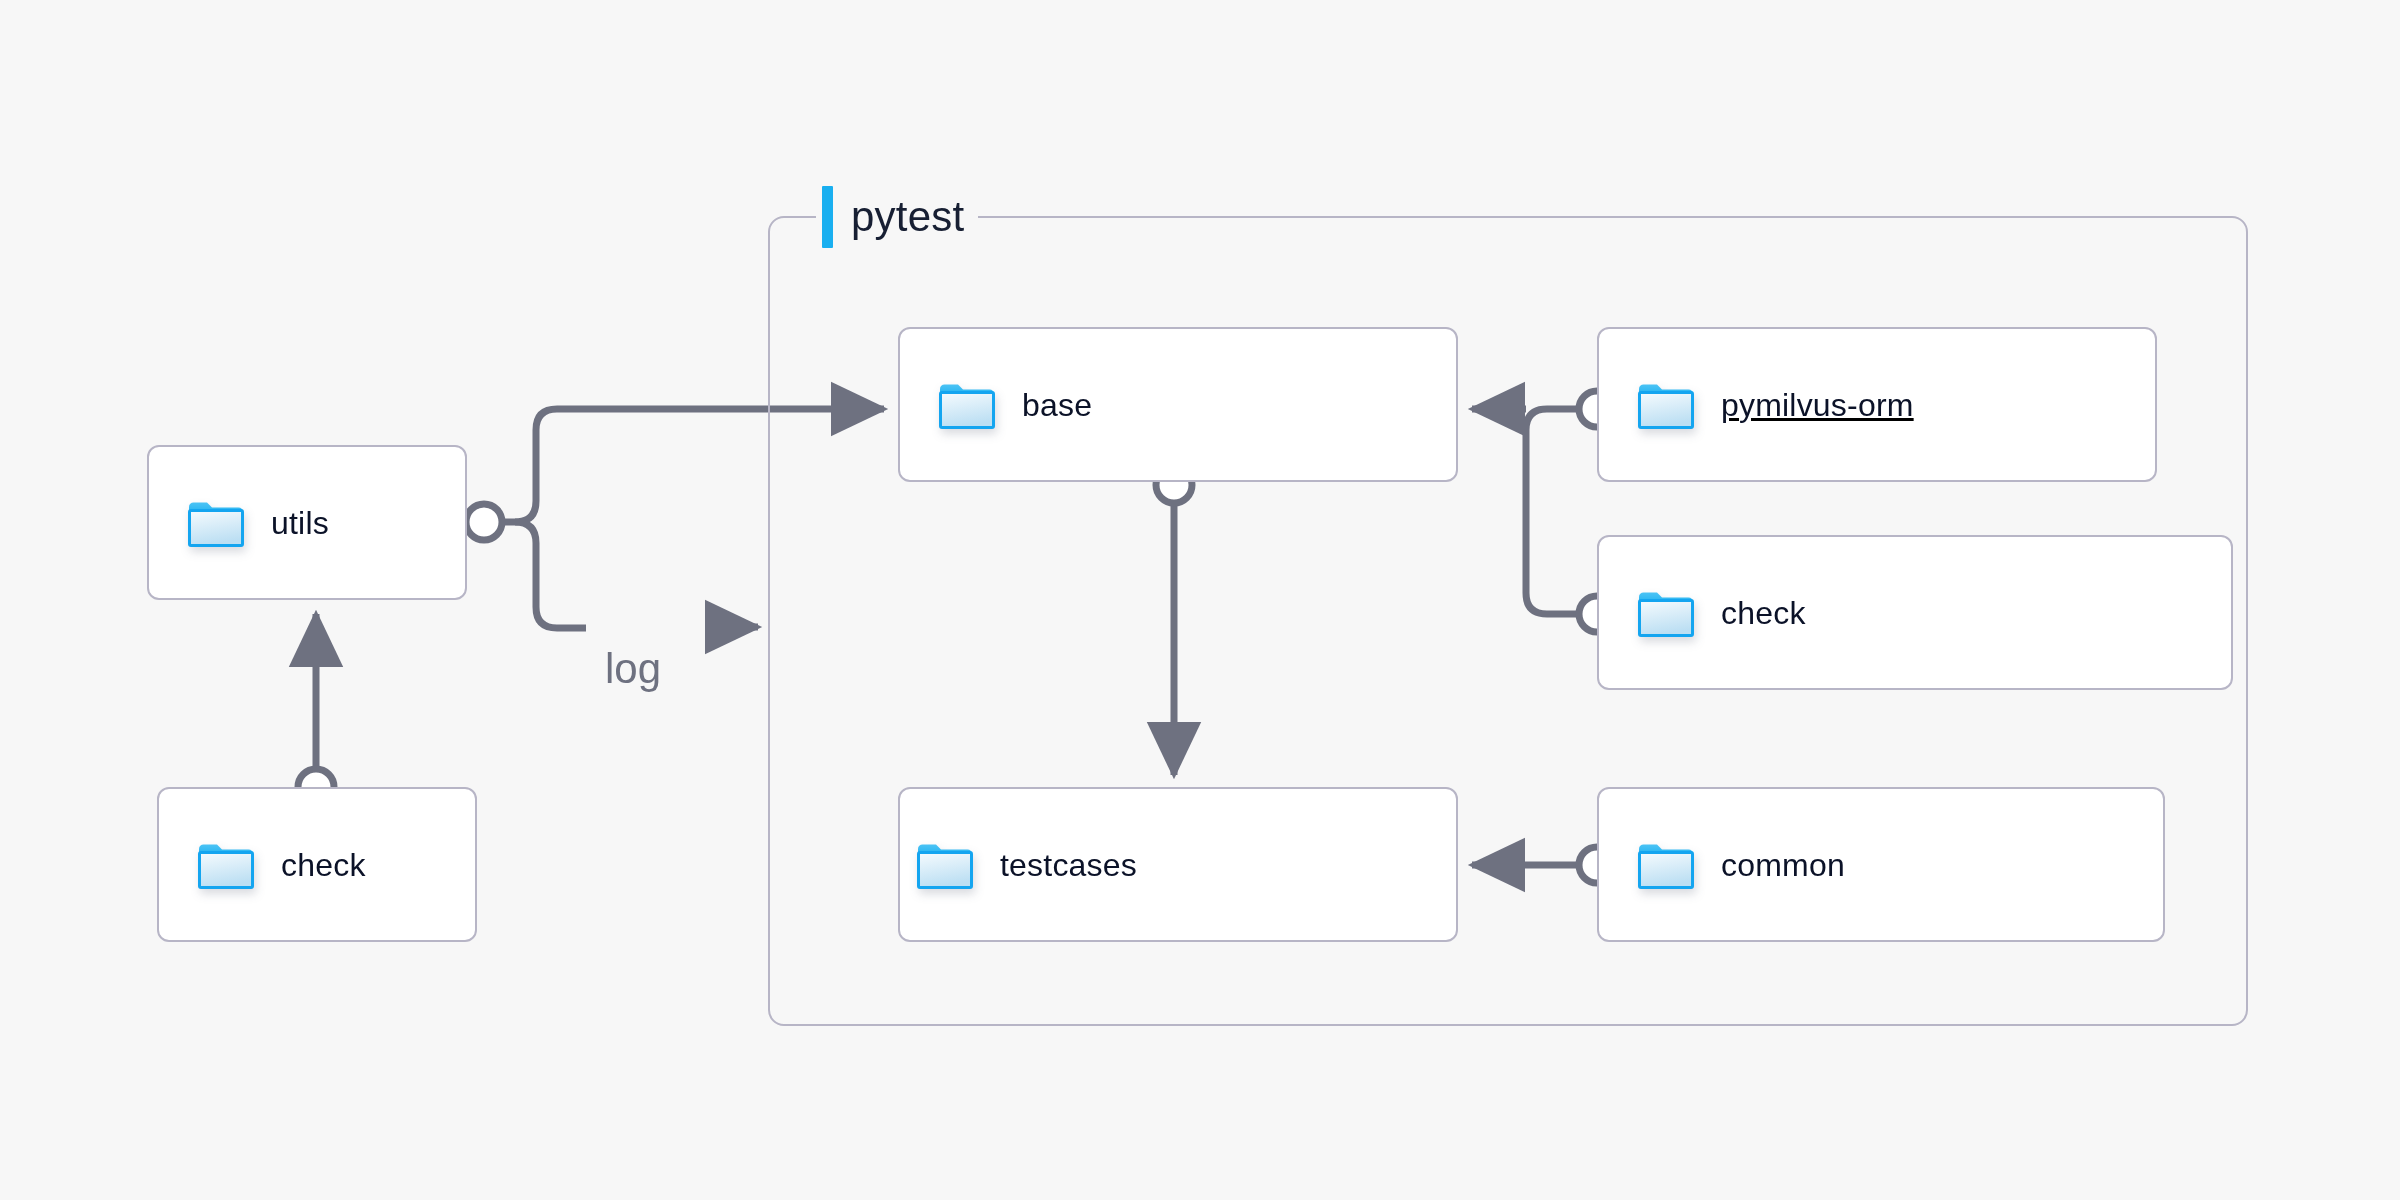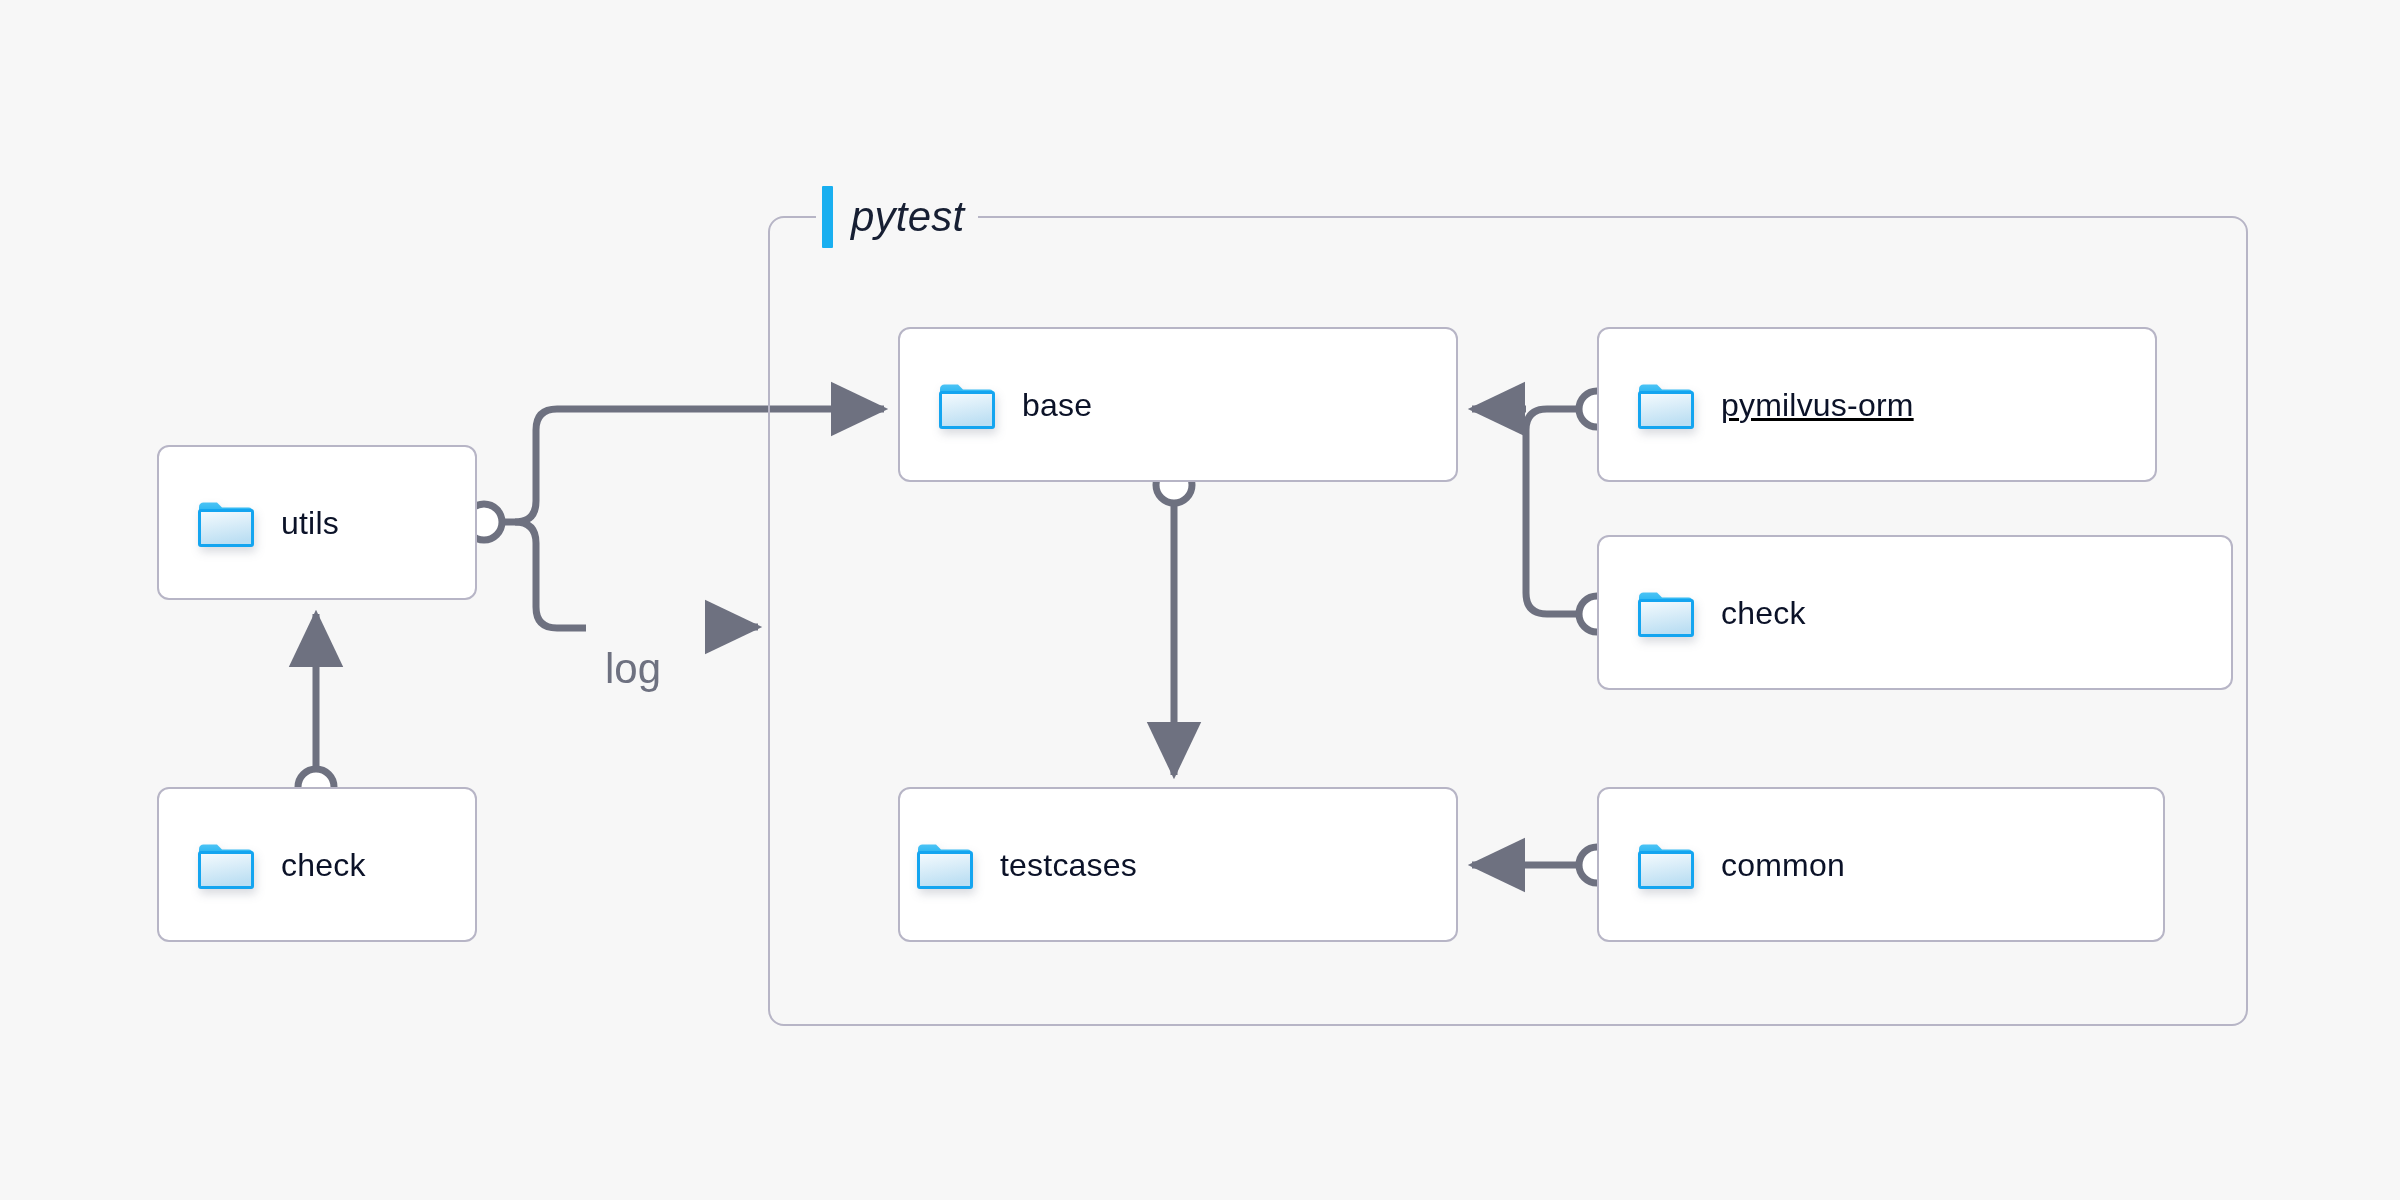--- a/index.html
+++ b/index.html
@@ -36,21 +36,20 @@
     box-sizing: border-box;
   }
   .group-label {
     position: absolute;
     display: flex;
     align-items: center;
     gap: 18px;
     background: #f7f7f7;
     padding: 0 14px 0 6px;
     height: 62px;
-    font-style: italic;
   }
   .group-label .bar {
     width: 11px;
     height: 62px;
     background: #19aff0;
     border-radius: 1px;
     flex: 0 0 auto;
   }
   .group-label .txt {
     font-size: 42px;
@@ -149,21 +148,21 @@
   </svg>
 
   <div class="group" style="left:768px; top:216px; width:1480px; height:810px;"></div>
   <div class="group-label" style="left:816px; top:186px;">
     <span class="bar"></span>
     <span class="txt">pytest</span>
   </div>
 
   <div class="edge-label" style="left:605px; top:604px;margin-top:44px;">log</div>
 
-  <div class="node" style="left:157px; top:445px; width:320px; height:155px;text-align:center;">
+  <div class="node" style="left:147px; top:445px; width:320px; height:155px;text-align:center;">
     <svg class="folder-icon" viewBox="0 0 58 50" xmlns="http://www.w3.org/2000/svg">
       <path d="M2 9 C2 6 4 4.5 6.5 4.5 L20 4.5 L25 9.5 L51.5 9.5 C54 9.5 56 11 56 14 L56 17 L2 17 Z" fill="url(#folderTab)"></path>
       <rect x="2.5" y="12.5" width="53" height="35" rx="1.5" fill="url(#folderBody)" stroke="#14a5f0" stroke-width="3"></rect>
     </svg>
     <span class="node-label">utils</span>
   </div>
 
   <div class="node" style="left:157px; top:787px; width:320px; height:155px;">
     <svg class="folder-icon" viewBox="0 0 58 50" xmlns="http://www.w3.org/2000/svg">
       <path d="M2 9 C2 6 4 4.5 6.5 4.5 L20 4.5 L25 9.5 L51.5 9.5 C54 9.5 56 11 56 14 L56 17 L2 17 Z" fill="url(#folderTab)"></path>

